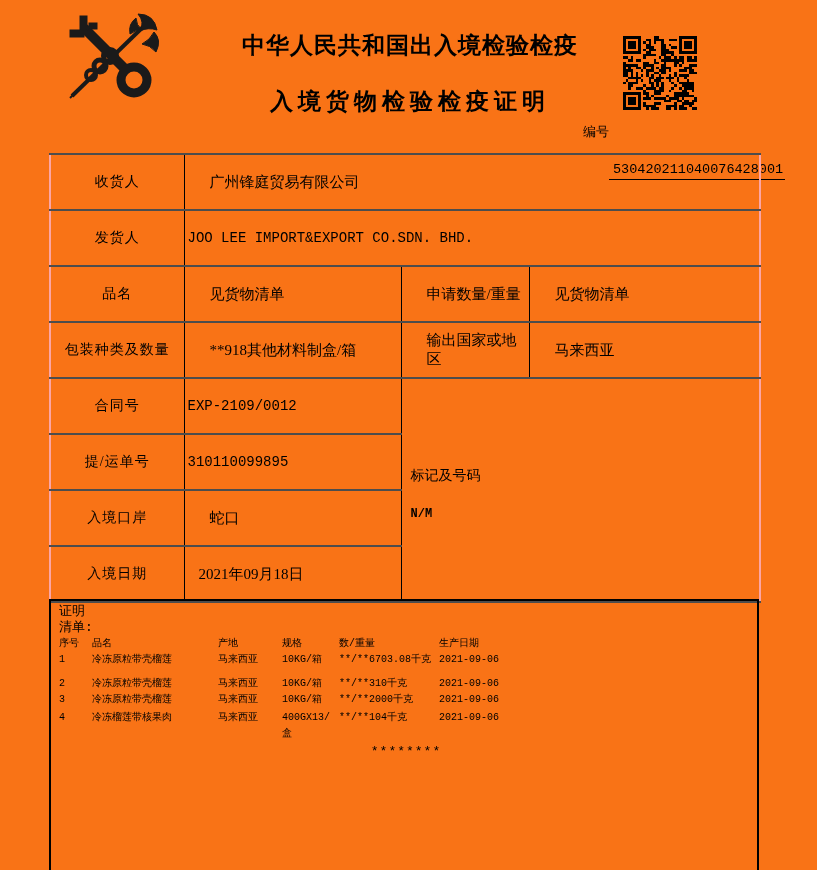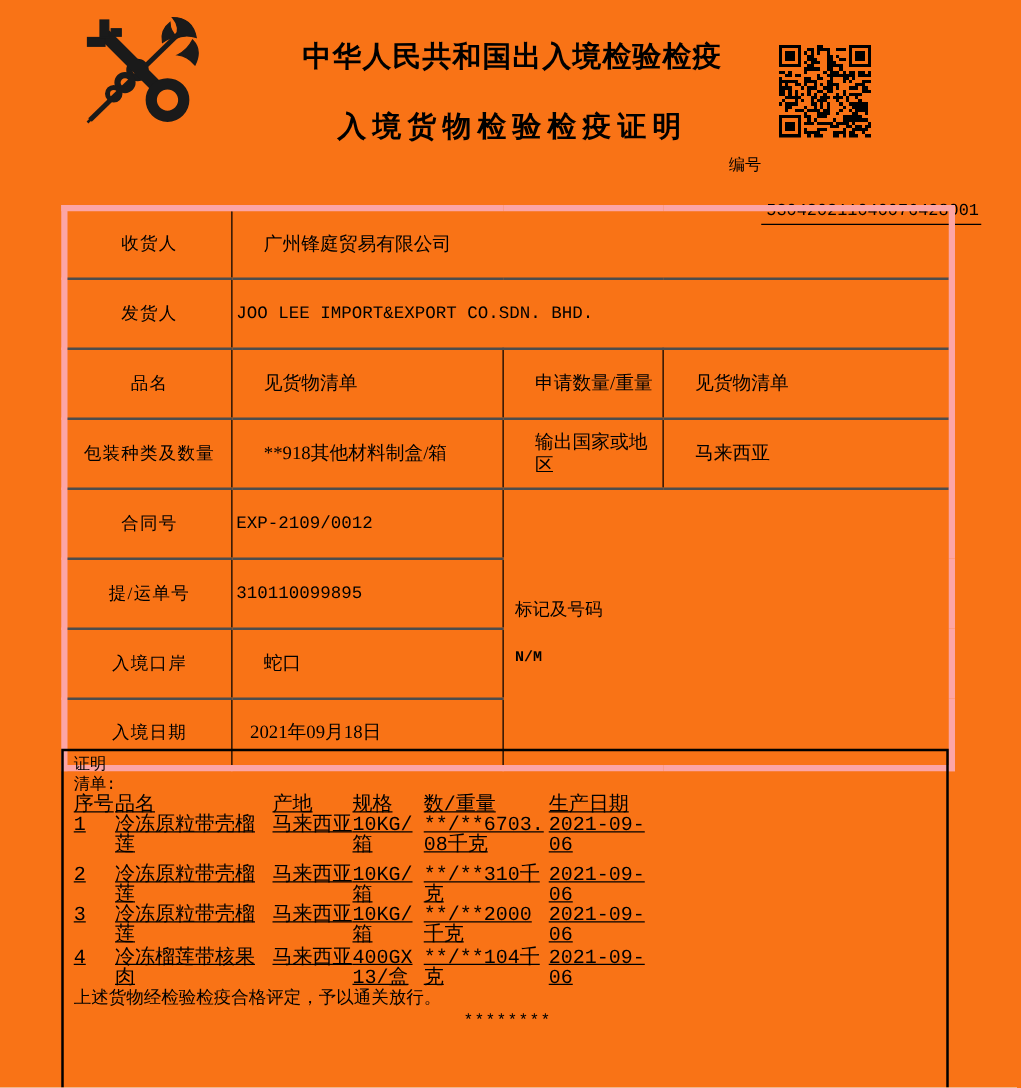--- a/index.html
+++ b/index.html
@@ -21,23 +21,23 @@
   }
   .qr { position:absolute; left:623px; top:36px; width:74px; height:74px; }
   .serial-row { position:absolute; left:583px; top:123px; display:flex; align-items:flex-start; }
   .serial-label { font-size:13px; }
   .serial-number {
     font-family:"Liberation Mono","DejaVu Sans Mono",monospace;
     font-size:13.5px; border-bottom:1.5px solid #000; padding:0 2px 2px 4px; min-width:146px;margin-top:39px;
   }
   
   table.main {
-    position:absolute; left:49px; top:164px; width:710px;
+    position:absolute; left:49px; top:153px; width:710px;
     border-collapse:collapse; table-layout:fixed;
-    border:5px solid #fca5a5;
+    border:2px solid #fca5a5;
   }
   table.main td {
     border-left:1px solid #000; border-right:1px solid #000;
     border-top:2px solid #4d4d4d; border-bottom:2px solid #4d4d4d;
     height:56px; vertical-align:middle; overflow:hidden;
   }
   td.lbl { text-align:center; font-size:14px; letter-spacing:1px; }
   td.val-cjk { font-size:15px; padding-left:25px; }
   td.val-mono {
     font-family:"Liberation Mono","DejaVu Sans Mono",monospace;
@@ -50,21 +50,21 @@
     font-size:12px; font-weight:bold; margin-top:22px;
   }
   
   .cert-box {
     position:absolute; left:49px; top:599px; width:710px; height:280px;
     border:2px solid #000; padding:3px 0 0 8px;
     font-family:"Liberation Mono","DejaVu Sans Mono",monospace; font-size:13px; line-height:16px;
   }
   .cert-label { white-space:pre-line; }
   table.list { border-collapse:collapse; table-layout:fixed; margin-top:0; }
-  table.list td { vertical-align:top; padding:0; font-size:16px; line-height:16px;text-decoration:underline; }
+  table.list td { vertical-align:top; padding:0; font-size:10px; line-height:16px; }
   table.list .c-no   { width:33px; }
   table.list .c-name { width:126px; }
   table.list .c-org  { width:64px; }
   table.list .c-spec { width:57px; word-break:break-all; }
   table.list .c-qty  { width:100px; word-break:break-all; }
   table.list .c-date { width:90px; }
   tr.gap-lg td { padding-bottom:8px; }
   tr.gap-sm td { padding-bottom:2px; }
   .conclusion { font-size:14px; margin-top:1px; font-family:"Liberation Serif","DejaVu Serif",serif; }
   .end-mark { text-align:center; margin-top:2px; width:694px; letter-spacing:1px; }
@@ -532,17 +532,16 @@
       <tr>
         <td class="c-no">4</td>
         <td class="c-name">冷冻榴莲带核果肉</td>
         <td class="c-org">马来西亚</td>
         <td class="c-spec">400GX13/盒</td>
         <td class="c-qty">**/**104千克</td>
         <td class="c-date">2021-09-06</td>
       </tr>
     </tbody>
       </table>
-    <div class="conclusion">上述货物经检验检疫合格评定，予以通关放行。</div>
     <div class="end-mark">********</div>
   </div>
 
 </div>
 
 </body></html>

